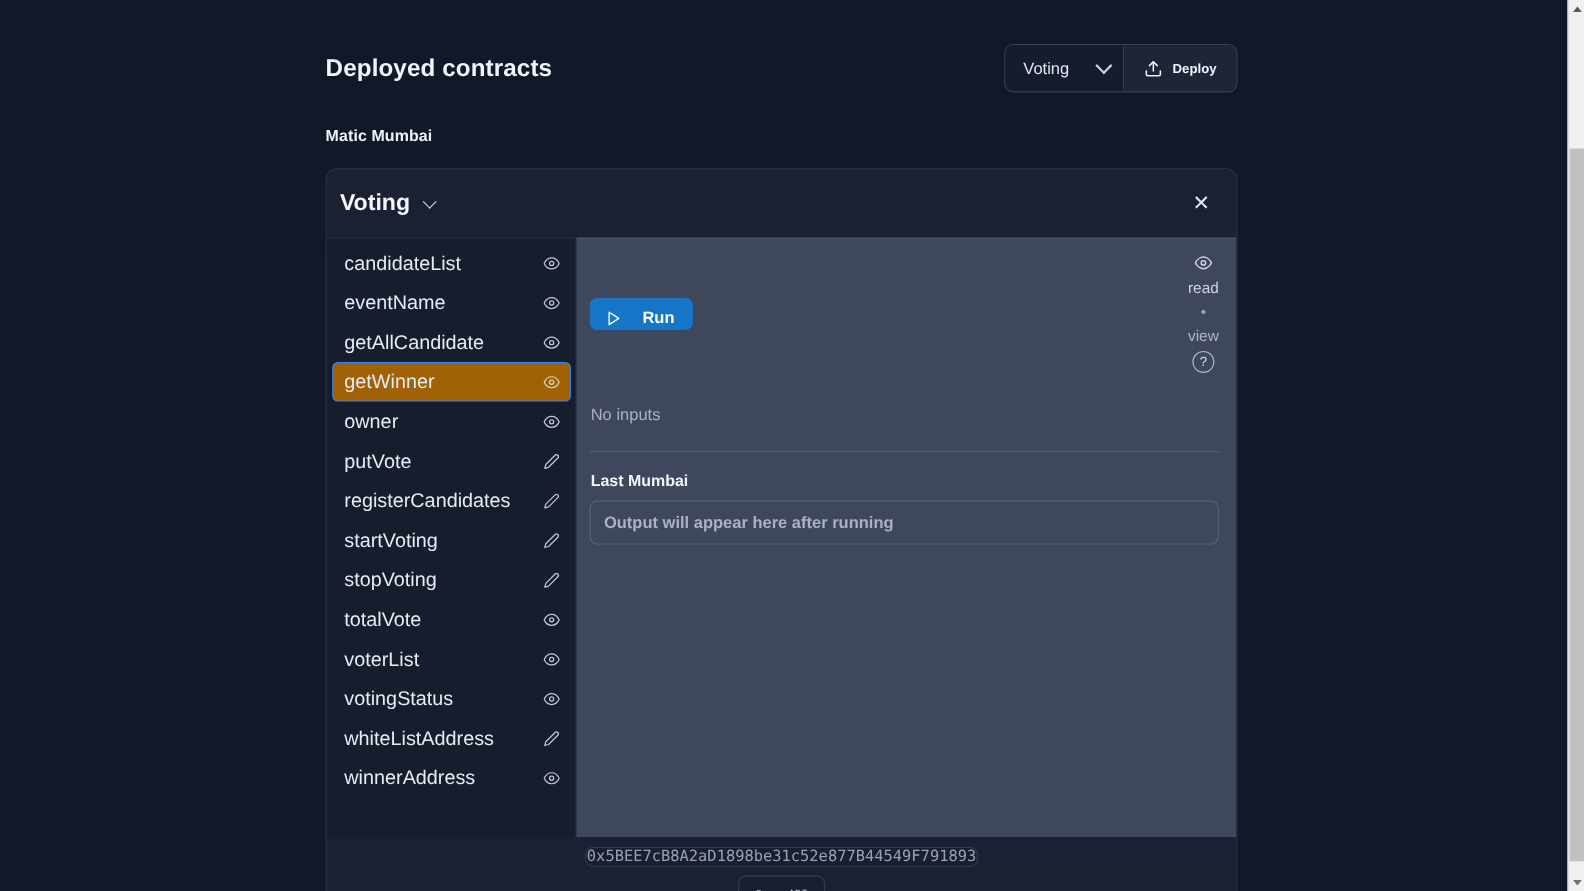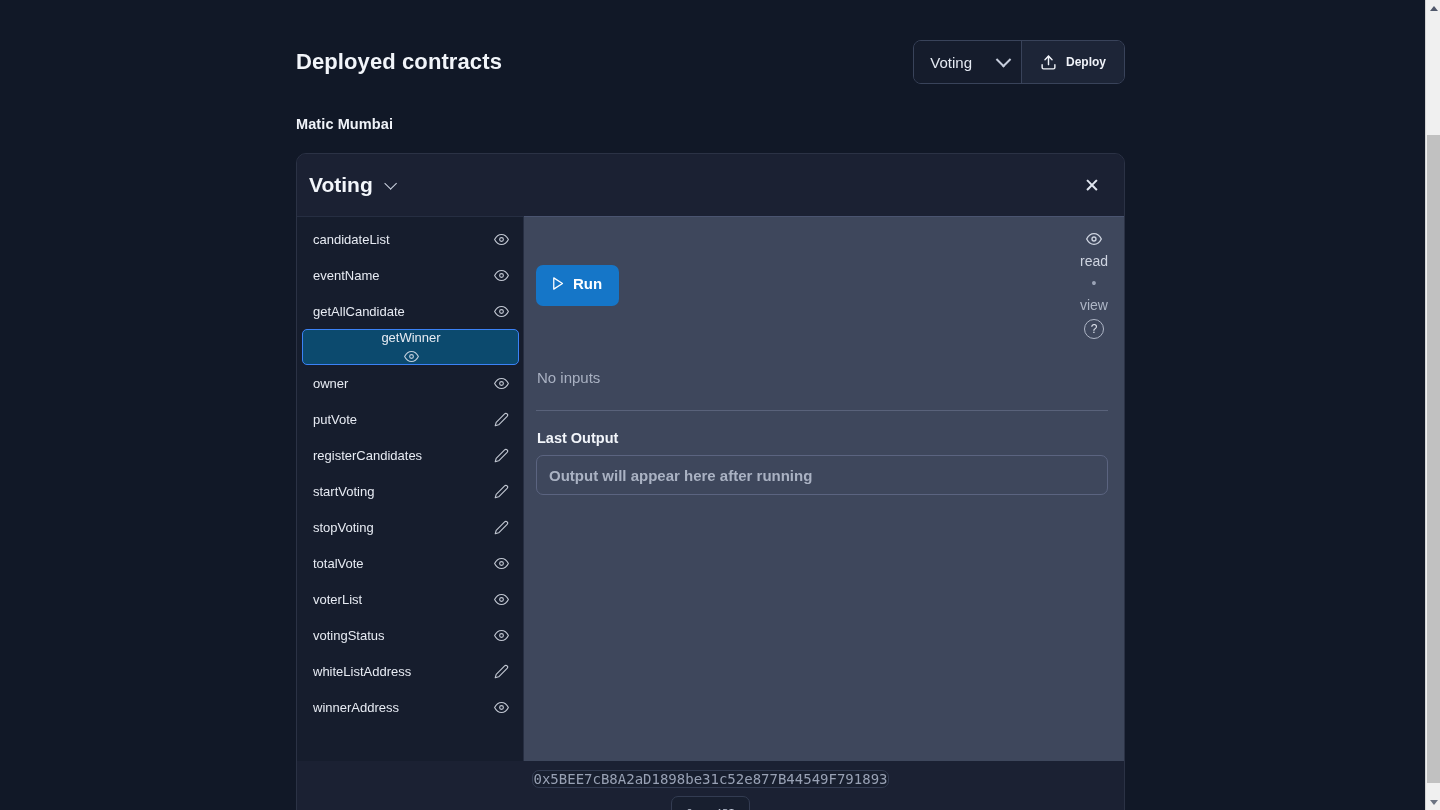--- a/index.html
+++ b/index.html
@@ -180,27 +180,26 @@
   .fn-item {
     display: flex;
     align-items: center;
     justify-content: space-between;
     height: 36px;
     padding: 0 9px 0 10px;
     border-radius: 5px;
     border: 1px solid transparent;
     cursor: pointer;
     color: #e7ebf3;
-    font-size: 13px;
+    font-size: 18px;
   }
 
   .fn-item.selected {
-    background: #0c4a6e;
+    background: #a16207;
     border-color: #3b82f6;
-    flex-direction: column;
   }
 
   .fn-name { white-space: nowrap; }
 
   .fn-icon { opacity: 0.85; display: flex; align-items: center; }
 
   
   .fn-detail {
     flex: 1;
     background: #3e475c;
@@ -211,28 +210,28 @@
   .detail-top {
     display: flex;
     align-items: center;
     justify-content: space-between;
     padding: 0 0 0 0;
   }
 
   .run-btn {
     display: flex;
     align-items: center;
-    gap: 8px;
+    gap: 19px;
     background: #1576c8;
     border: none;
     border-radius: 7px;
     color: #ffffff;
     font-size: 15px;
     font-weight: bold;
-    padding: 10px 17px 14px 14px;
+    padding: 10px 17px 2px 14px;
     cursor: pointer;
     font-family: "Liberation Sans", sans-serif;
   }
 
   .mut-badge {
     display: flex;
     align-items: center;
     gap: 6px;
     font-size: 14px;
     color: #ced4e0;
@@ -551,21 +550,21 @@
               <span class="mut-sep">•</span>
               <span class="mut-view">view</span>
               <span class="help-circle">?</span>
             </div>
           </div>
 
           <div class="no-inputs">No inputs</div>
 
           <div class="divider"></div>
 
-          <div class="out-label">Last Output</div>
+          <div class="out-label">Last Mumbai</div>
           <div class="out-box">Output will appear here after running</div>
         </div>
       </div>
 
       <div class="card-foot">
         <div class="addr-box">0x5BEE7cB8A2aD1898be31c52e877B44549F791893</div>
         <button class="copy-abi">Copy ABI</button>
       </div>
     </div>
 

